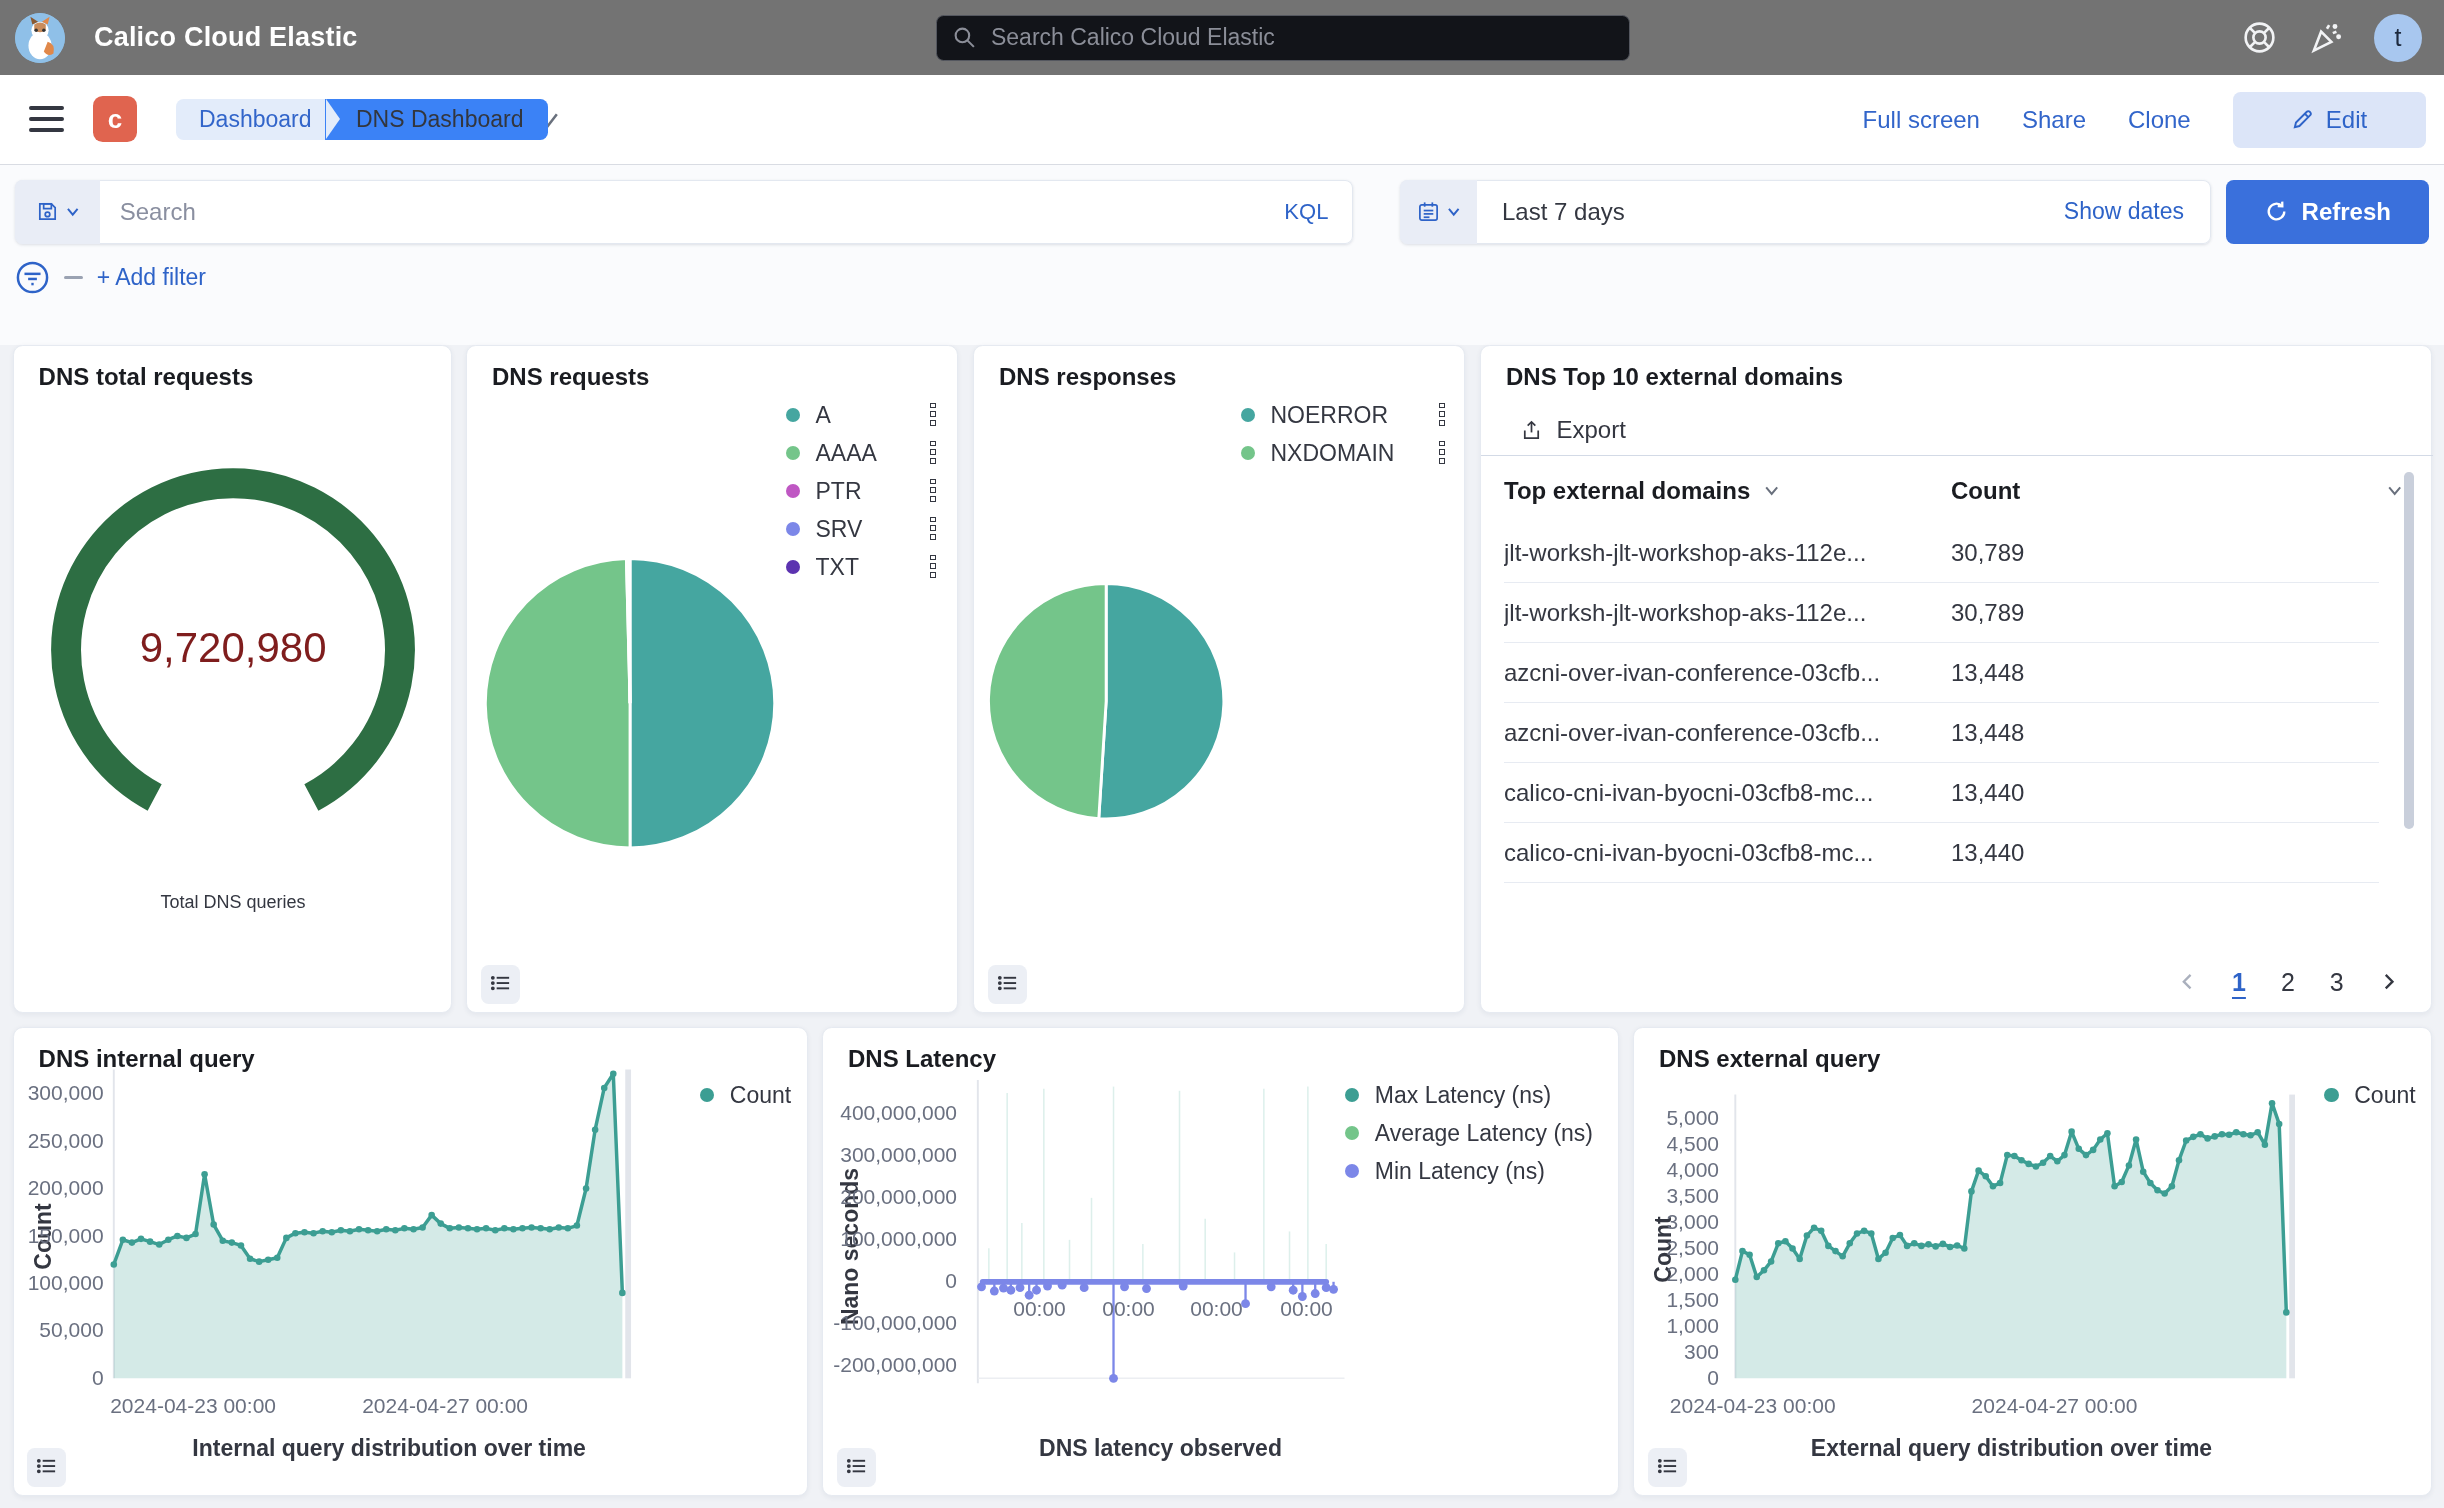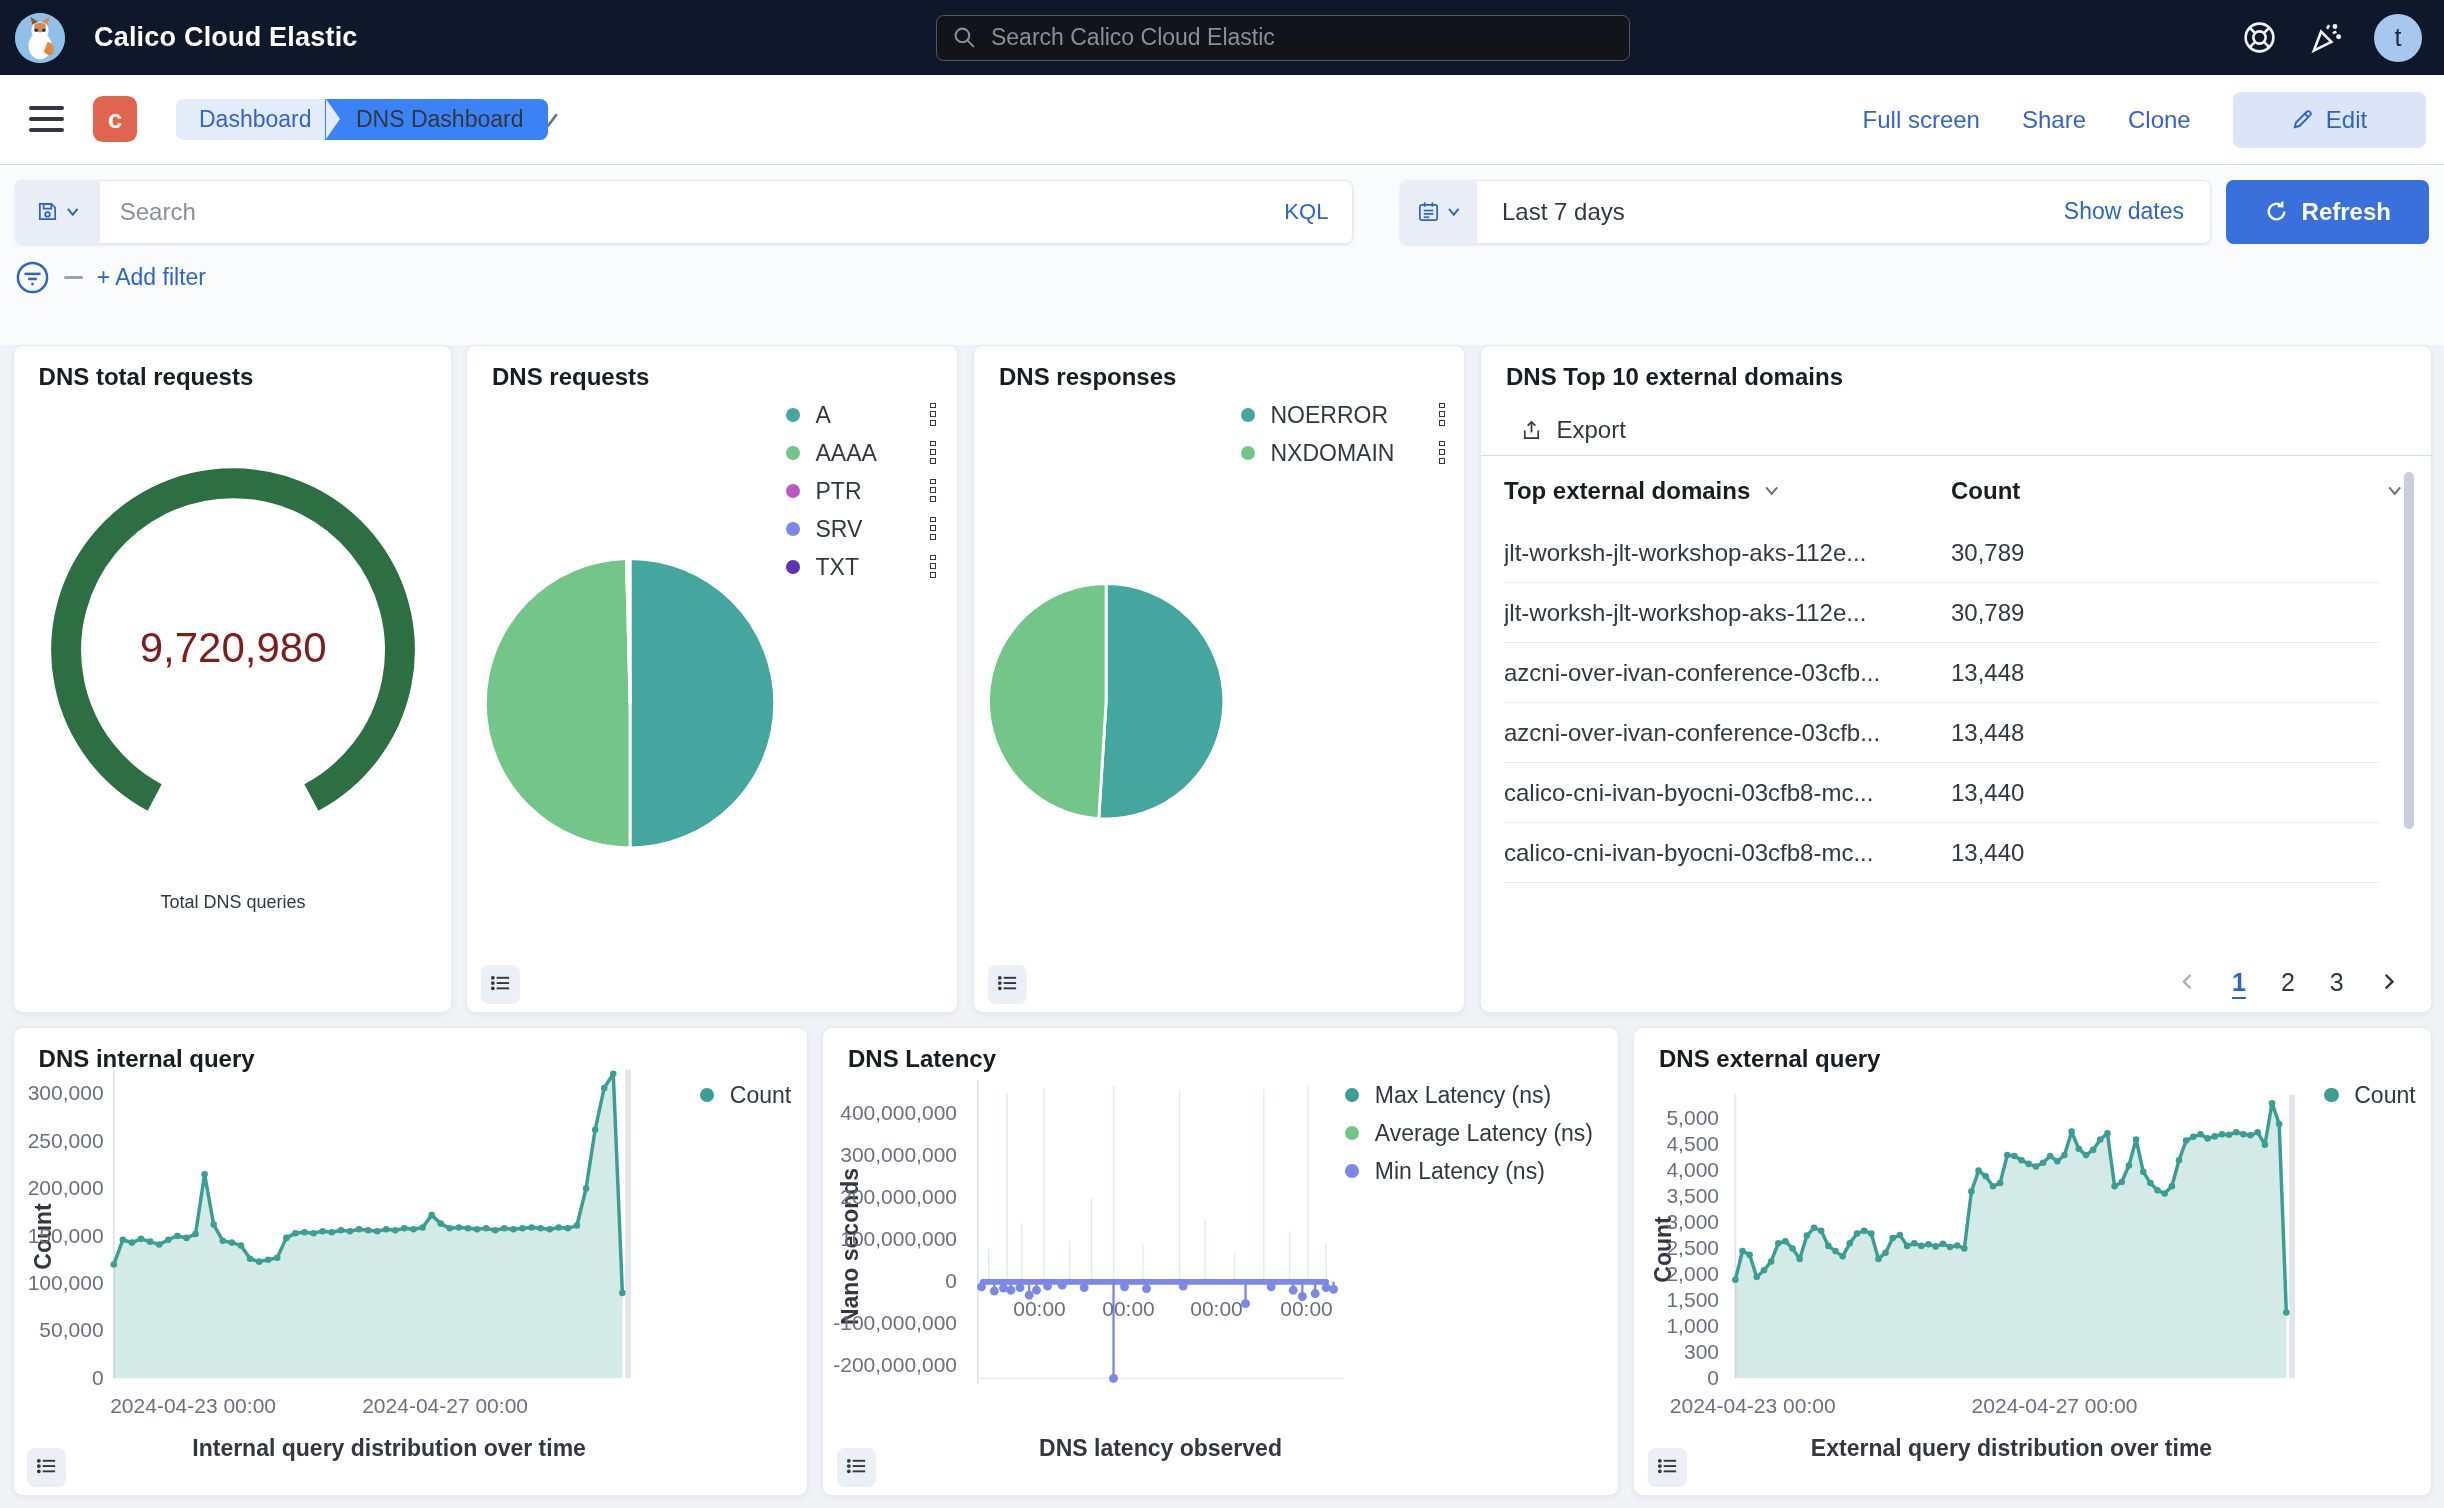--- a/index.html
+++ b/index.html
@@ -3,21 +3,21 @@
 <meta charset="utf-8">
 <style>
   html,body{margin:0;padding:0;}
   body{
     width:2445px;height:1508px;position:relative;overflow:hidden;
     background:#f0f2f6;
     font-family:"Liberation Sans", sans-serif;
     -webkit-font-smoothing:antialiased;
   }
   
-  .appbar{position:absolute;left:0;top:0;width:2445px;height:75px;background:#0f172a;display:flex;align-items:center;}
+  .appbar{position:absolute;left:0;top:0;width:2445px;height:75px;background:#737373;display:flex;align-items:center;}
   .logo-wrap{position:absolute;left:15.4px;top:12.6px;width:50px;height:50px;border-radius:50%;background:#8fc0e8;overflow:hidden;}
   .app-title{position:absolute;left:94px;top:0;height:75px;display:flex;align-items:center;color:#fff;font-size:27px;font-weight:700;letter-spacing:0.2px;}
   .global-search{position:absolute;left:936px;top:14.5px;width:694px;height:46px;background:#121419;border:1px solid #54575f;border-radius:7.7px;display:flex;align-items:center;padding:0 15.4px;box-sizing:border-box;color:#8b8e98;}
   .global-search input{background:transparent;border:none;outline:none;color:#c6c9d0;font-size:23px;margin-left:11.6px;width:579px;font-family:inherit;}
   .global-search input::placeholder{color:#8b8e98;}
   .appbar-right{position:absolute;right:23px;top:0;height:75px;display:flex;align-items:center;gap:31px;}
   .appbar-icon{width:35px;height:35px;color:#f2f3f5;}
   .avatar{width:48px;height:48px;border-radius:50%;background:#a8c7ef;color:#1d2a3e;display:flex;align-items:center;justify-content:center;font-size:25px;}
   
   .toolbar{position:absolute;left:0;top:75px;width:2445px;height:89px;background:#fff;border-bottom:1px solid #d9dce3;}

